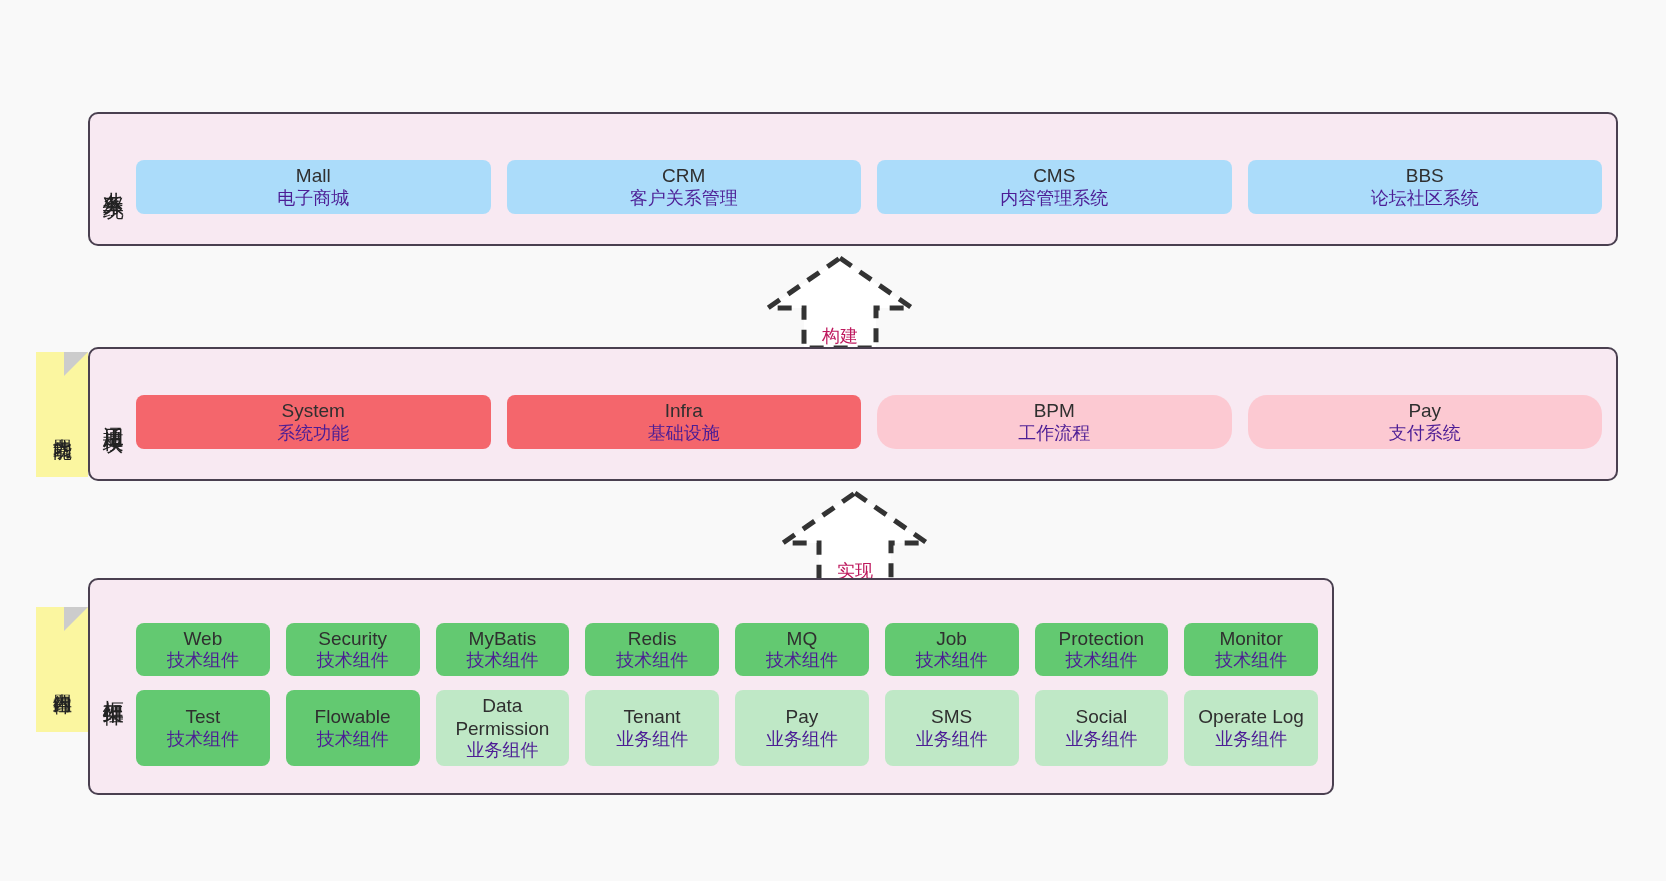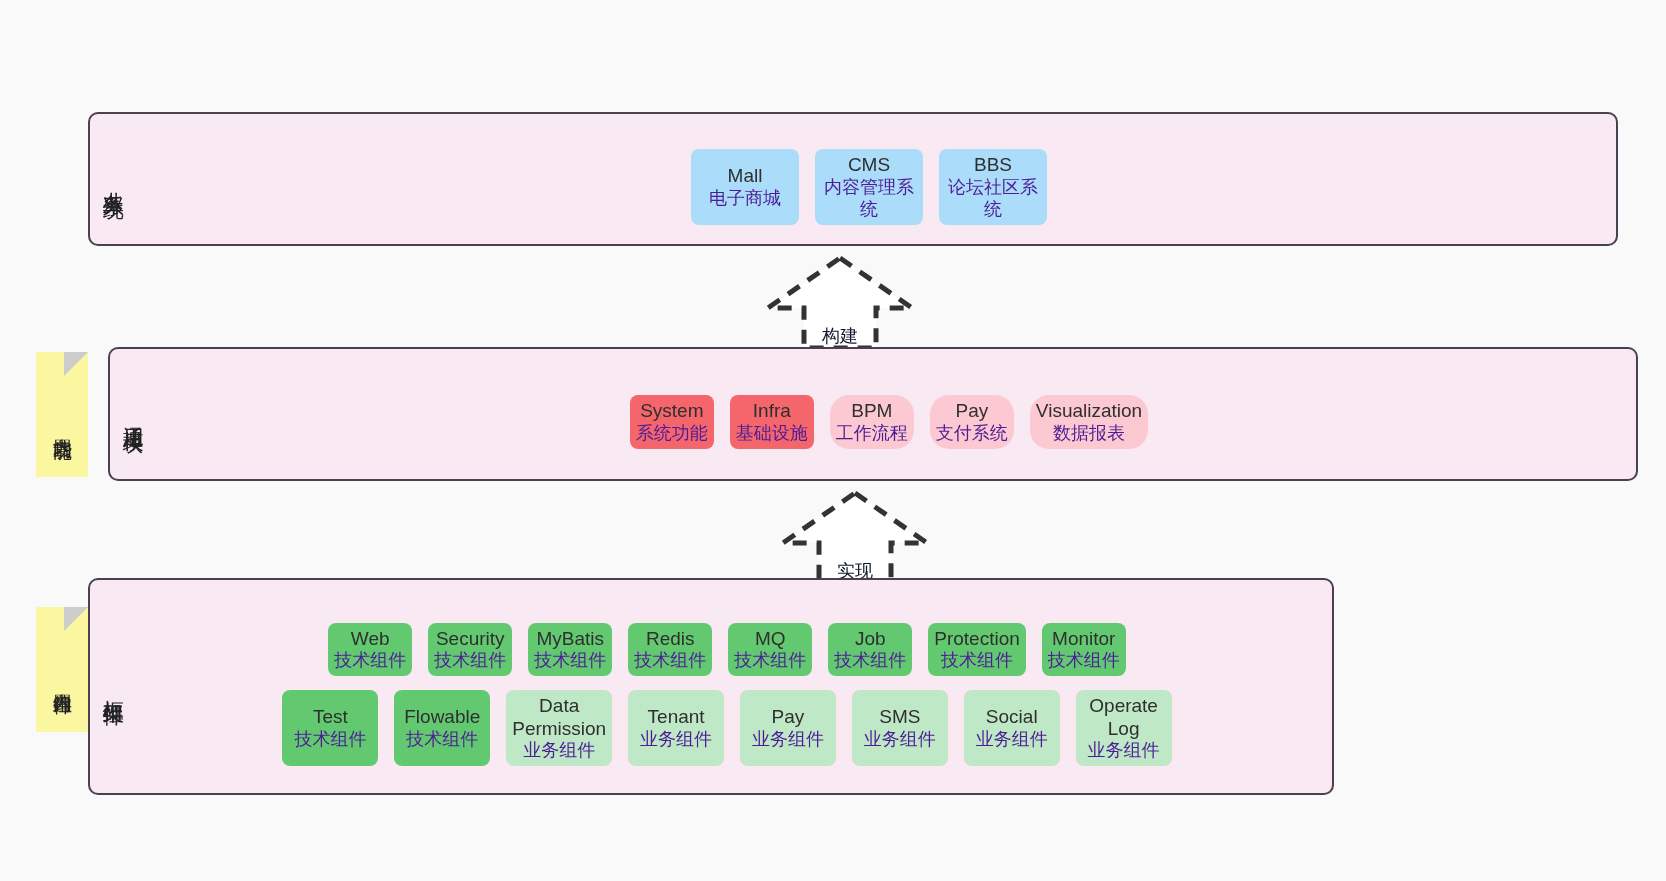--- a/index.html
+++ b/index.html
@@ -43,21 +43,20 @@
     user-select: none;
   }
 
   .layer-body {
     flex: 1 1 auto;
     display: flex;
     flex-direction: column;
     justify-content: center;
     padding: 16px 14px 0 0;
     gap: 14px;
-    align-items: center;
   }
 
   .row {
     display: flex;
     flex-direction: row;
     gap: 16px;
     justify-content: space-between;
   }
 
   .cell {
@@ -125,28 +124,28 @@
     height: 100px;
   }
   .arrow-wrap svg { display: block; }
   .arrow-label {
     position: absolute;
     left: 0;
     right: 0;
     bottom: 4px;
     text-align: center;
     font-size: 18px;
-    color: #0f172a;
+    color: #be185d;
     background: transparent;
     pointer-events: none;
   }
 
   
   #layer-business  { left: 88px;  top: 112px; width: 1530px; height: 134px; }
-  #layer-common    { left: 88px;  top: 347px; width: 1530px; height: 134px; margin-left: 20px; }
+  #layer-common    { left: 88px;  top: 347px; width: 1530px; height: 134px; }
   #layer-framework { left: 88px;  top: 578px; width: 1246px; height: 217px; }
 
   #note-builtin-function  { left: 36px; top: 352px; width: 52px; height: 125px; }
   #note-builtin-component { left: 36px; top: 607px; width: 52px; height: 125px; }
 
   #arrow-build  { left: 760px; top: 252px; }
   #arrow-impl   { left: 775px; top: 487px; }
 </style>
 </head>
 <body>
@@ -155,20 +154,24 @@
 
   <div class="layer" id="layer-business">
     <div class="layer-title">业务系统</div>
     <div class="layer-body">
         <div class="row">
           <div class="cell c-blue">
             <div class="en">Mall</div>
             <div class="cn">电子商城</div>
           </div>
           <div class="cell c-blue">
+            <div class="en">CRM</div>
+            <div class="cn">客户关系管理</div>
+          </div>
+          <div class="cell c-blue">
             <div class="en">CMS</div>
             <div class="cn">内容管理系统</div>
           </div>
           <div class="cell c-blue">
             <div class="en">BBS</div>
             <div class="cn">论坛社区系统</div>
           </div>
         </div>
       </div>
   </div>
@@ -197,24 +200,20 @@
             <div class="cn">基础设施</div>
           </div>
           <div class="cell c-pink">
             <div class="en">BPM</div>
             <div class="cn">工作流程</div>
           </div>
           <div class="cell c-pink">
             <div class="en">Pay</div>
             <div class="cn">支付系统</div>
           </div>
-          <div class="cell c-pink">
-            <div class="en">Visualization</div>
-            <div class="cn">数据报表</div>
-          </div>
         </div>
       </div>
   </div>
 
   <div class="arrow-wrap" id="arrow-impl">
     <svg width="160" height="100" viewBox="0 0 160 100">
       <path d="M80 6 L152 56 L116 56 L116 96 L44 96 L44 56 L8 56 Z" fill="#ffffff" stroke="#333333" stroke-width="5" stroke-dasharray="14,10" stroke-linejoin="miter"></path>
     </svg>
     <div class="arrow-label">实现</div>
   </div>

